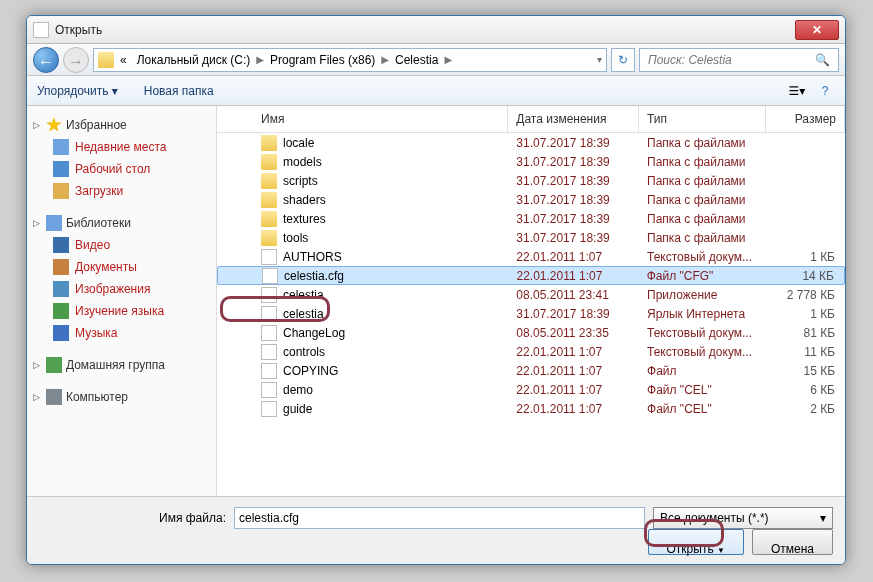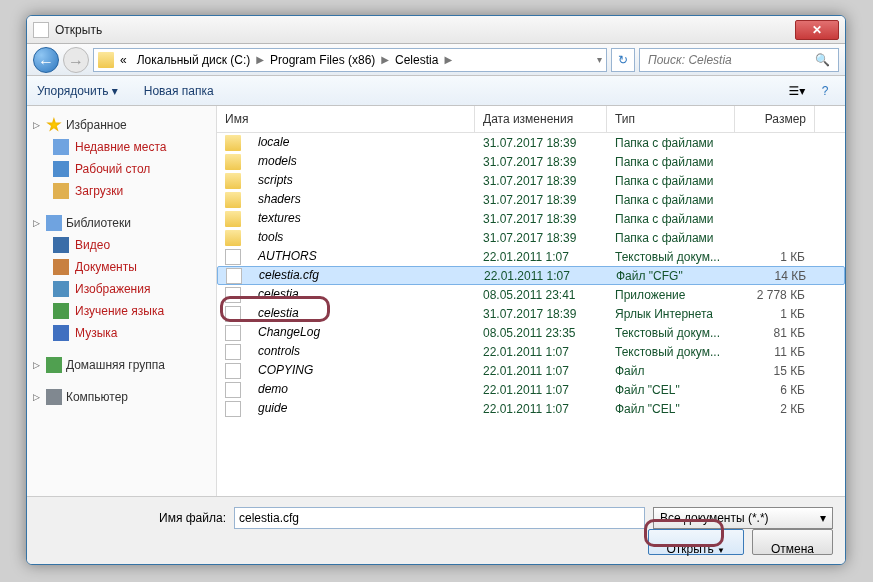--- a/index.html
+++ b/index.html
@@ -37,28 +37,28 @@
 .ic-video { background: #3a6da8; }
 .ic-doc { background: #c88040; }
 .ic-img { background: #5090c0; }
 .ic-lang { background: #4a9b4a; }
 .ic-music { background: #4070c0; }
 .ic-home { background: #50a050; }
 .ic-comp { background: #808890; }
 .filelist { flex: 1; overflow-y: auto; position: relative; }
 .fl-header { display: flex; background: #fff; border-bottom: 1px solid #e0e0e0; position: sticky; top: 0; }
 .fl-header div { padding: 6px 8px; border-right: 1px solid #e0e0e0; color: #333; cursor: pointer; }
-.c-name { width: 258px; }
+.c-name { width: 258px; margin-left: 36px; }
 .c-date { width: 132px; }
 .c-type { width: 128px; }
 .c-size { width: 80px; text-align: right; }
 .fl-row { display: flex; align-items: center; height: 19px; padding: 0; cursor: pointer; }
 .fl-row.selected { background: #cde6ff; border: 1px solid #7bb2e7; border-radius: 2px; }
-.fl-row .c-name { display: flex; gap: 17px; padding-left: 8px; font-style: italic; }
-.fl-row .c-date, .fl-row .c-type { color: #14532d; padding-left: 8px; }
+.fl-row .c-name { display: flex; align-items: center; gap: 6px; padding-left: 8px; }
+.fl-row .c-date, .fl-row .c-type { color: #7f1d1d; padding-left: 8px; }
 .fl-row .c-size { color: #555; padding-right: 10px; }
 .ic-file { width: 16px; height: 16px; background: #fff; border: 1px solid #bbb; display: inline-block; }
 .footer { background: #f0f0f0; border-top: 1px solid #ccc; padding: 10px 12px; }
 .footer-row1 { display: flex; align-items: center; gap: 8px; }
 .footer-row1 label { padding-left: 120px; }
 .fn-input { flex: 1; height: 22px; border: 1px solid #99b4d1; padding: 0 4px; background: #fff; }
 .filter-dd { width: 180px; height: 22px; border: 1px solid #888; background: linear-gradient(#fff,#e8e8e8); padding: 0 6px; display: flex; align-items: center; justify-content: space-between; cursor: pointer; }
 .footer-row2 { display: flex; justify-content: flex-end; gap: 8px; }
 .btn { height: 24px; padding: 12px 18px; border: 1px solid #888; background: linear-gradient(#f8f8f8,#e0e0e0); cursor: pointer; border-radius: 2px; }
 .btn.primary { border: 1px solid #3a7ab8; background: linear-gradient(#f0f6fc,#d8e8f8); }

